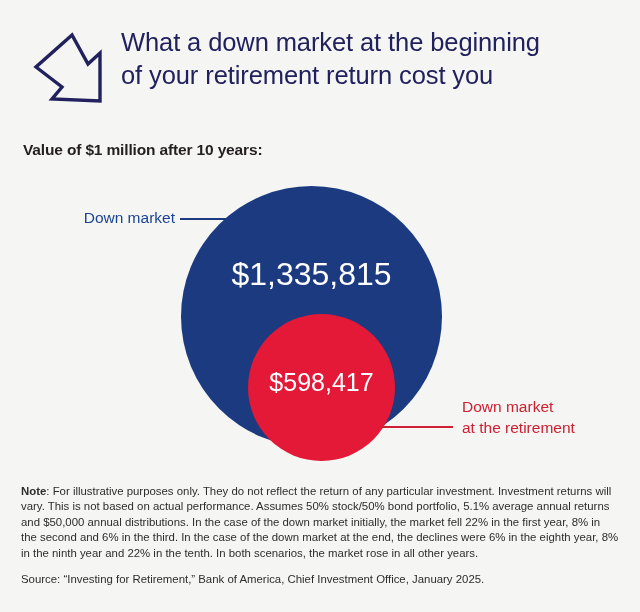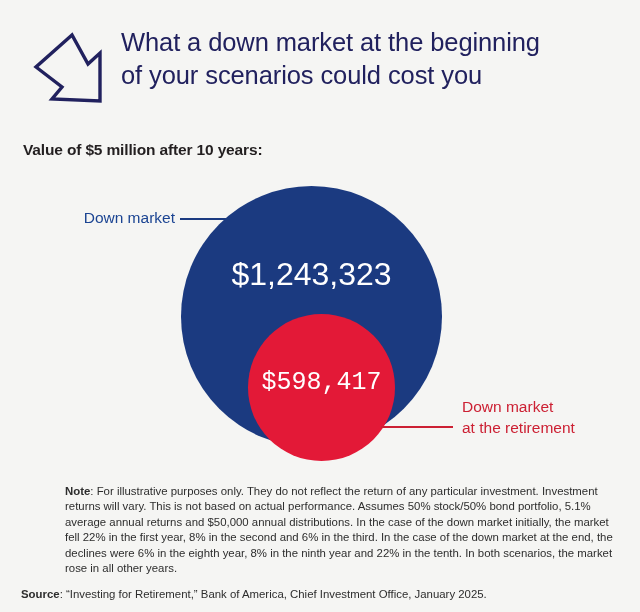--- a/index.html
+++ b/index.html
@@ -106,21 +106,20 @@
   .value-small {
     position: absolute;
     left: 248px;
     top: 203px;
     width: 147px;
     text-align: center;
     color: #ffffff;
     font-size: 25px;
     font-weight: 300;
     white-space: nowrap;
-    font-family: Liberation Mono, monospace;
   }
 
   
   .label-left {
     position: absolute;
     left: 10px;
     top: 42px;
     width: 165px;
     text-align: right;
     color: #1b4492;
@@ -166,56 +165,55 @@
     position: absolute;
     left: 21px;
     top: 484px;
     width: 598px;
   }
   .note-block {
     color: #2d2d2d;
     font-size: 11.4px;
     line-height: 15.4px;
     text-align: left;
-    margin-left: 44px;
   }
   .note-block b { font-weight: bold; }
   .source-block {
     margin-top: 11px;
     color: #2d2d2d;
     font-size: 11.4px;
     line-height: 15.4px;
   }
-  .source-block b { font-weight: bold; }
+  .source-block b { font-weight: normal; }
 </style>
 </head>
 <body>
 
 <div id="page">
 
   <div class="header">
     <div class="header-icon">
       <svg viewBox="0 0 82 82" width="82" height="82" aria-hidden="true">
         <path d="M42 8 L6 40 L32 60 L22 72 L70 74 L70 26 L58 37 Z" fill="none" stroke="#21215e" stroke-width="3.4" stroke-linejoin="miter" stroke-linecap="butt"></path>
       </svg>
     </div>
     <div class="header-title">
       <span class="ln">What a down market at the beginning</span>
-      <span class="ln">of your scenarios could cost you</span>
+      <span class="ln">of your retirement return cost you</span>
     </div>
   </div>
 
-  <div class="subtitle">Value of $5 million after 10 years:</div>
+  <div class="subtitle">Value of $1 million after 10 years:</div>
 
   <div class="chart">
 
     <div class="circle-big"></div>
     <div class="circle-small"></div>
 
-    <div class="value-big">$1,243,323</div>
+    <div class="value-big">$1,335,815</div>
     <div class="value-small">$598,417</div>
 
     <div class="label-left">
       <span class="ln">Down market</span>
     </div>
     <div class="leader-left"></div>
 
     <div class="label-right">
       <span class="ln">Down market</span>
       <span class="ln">at the retirement</span>

